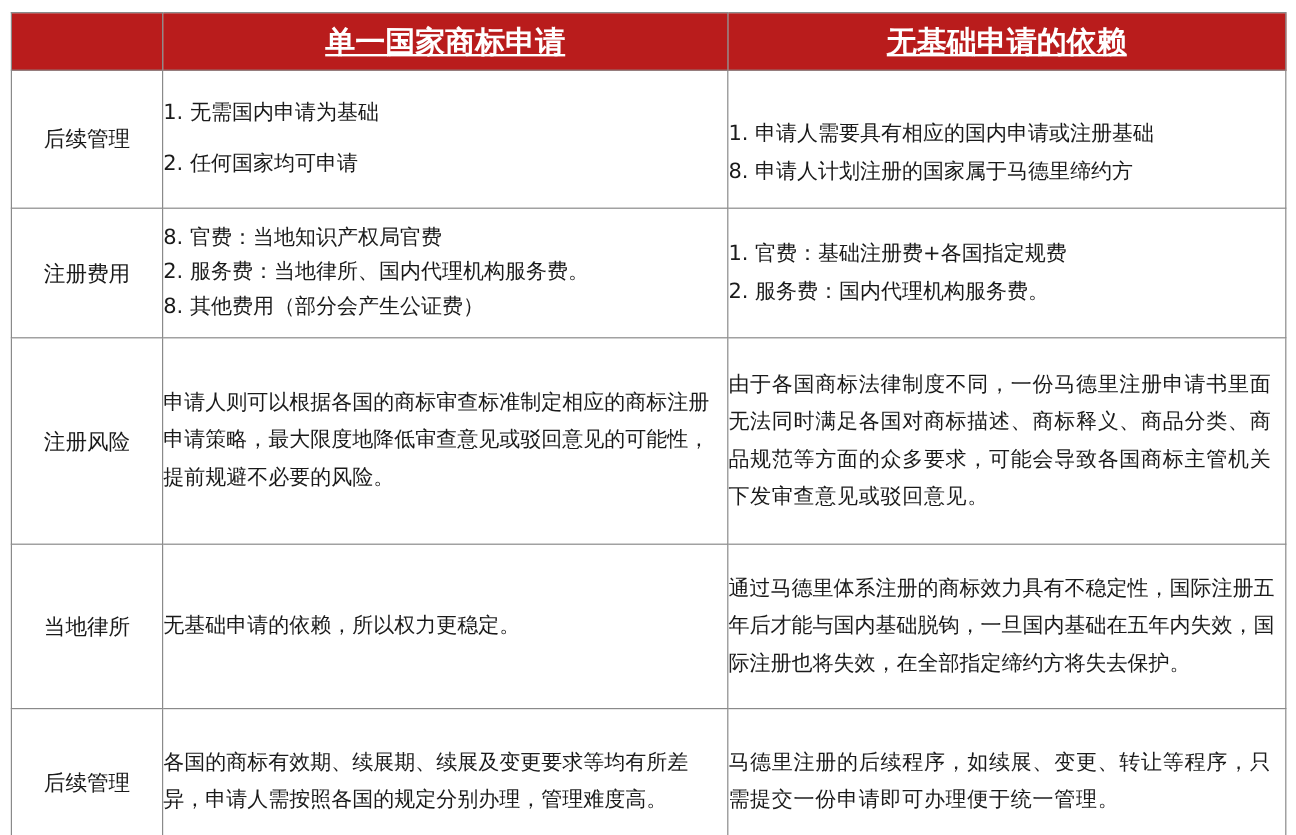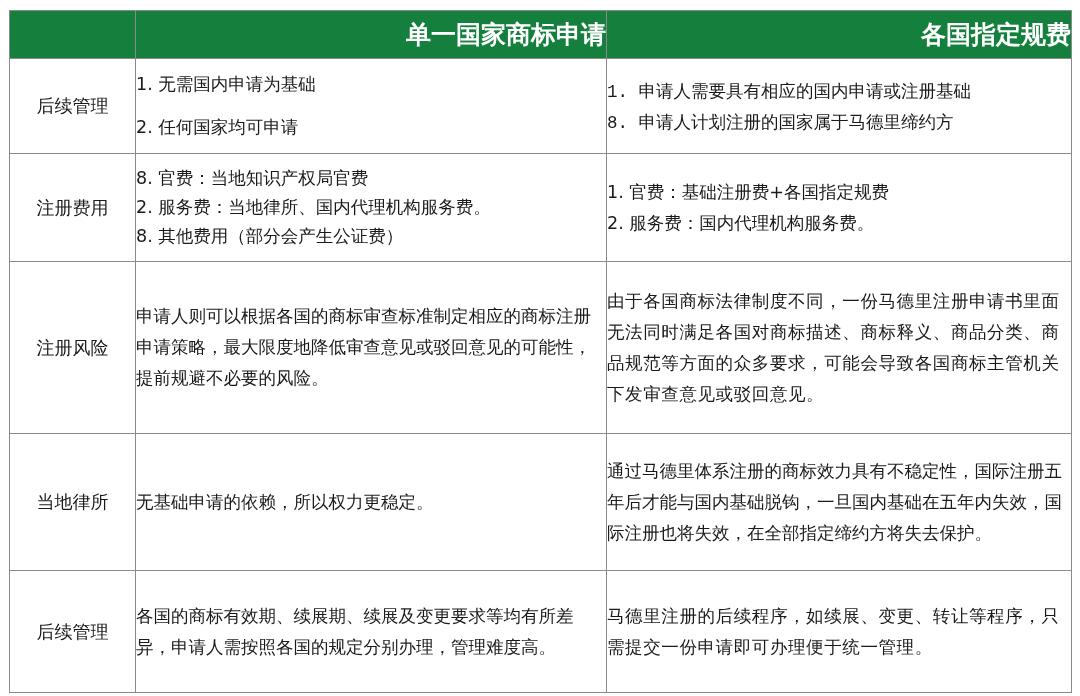--- a/index.html
+++ b/index.html
@@ -4,22 +4,22 @@
 <style>
   html, body { margin: 0; padding: 0; background: #ffffff; }
   body { width: 1080px; height: 696px; position: relative; overflow: hidden;
          font-family: "DejaVu Sans", "Liberation Sans", sans-serif; color: #1a1a1a; }
   table.cmp { position: absolute; left: 9px; top: 10px; width: 1062px;
               border-collapse: collapse; table-layout: fixed; }
   table.cmp td, table.cmp th { border: 1px solid #8a8a8a; padding: 0; }
   col.c0 { width: 126px; }
   col.c1 { width: 471px; }
   col.c2 { width: 465px; }
-  thead th { background: #15803d; color: #ffffff; height: 47px;
-             font-size: 25px; font-weight: bold; text-align: right; border-color: #7a4a48; }
+  thead th { background: #b91c1c; color: #ffffff; height: 47px;
+             font-size: 25px; font-weight: bold; text-align: center; border-color: #7a4a48; text-decoration: underline; }
   td.label { text-align: center; font-size: 18px; vertical-align: middle; }
   td.body { font-size: 17.5px; line-height: 31px; padding: 0 6px 0 8px; vertical-align: middle; }
   td.body .line { display: block; white-space: nowrap; }
   td.body p { margin: 0; }
   tr.r1 td { height: 90px; }
   tr.r2 td { height: 107px; }
   tr.r3 td { height: 171px; }
   tr.r4 td { height: 136px; }
   tr.r5 td { height: 121px; }
   .l1 .line:first-child { margin-bottom: 12px; }
@@ -30,31 +30,31 @@
 <table class="cmp">
   <colgroup>
       <col class="c0">
       <col class="c1">
       <col class="c2">
     </colgroup>
   <thead>
     <tr>
       <th></th>
       <th>单一国家商标申请</th>
-      <th>各国指定规费</th>
+      <th>无基础申请的依赖</th>
     </tr>
   </thead>
   <tbody>
     <tr class="r1">
       <td class="label">后续管理</td>
       <td class="body l1">
         <span class="line">1. 无需国内申请为基础</span>
         <span class="line">2. 任何国家均可申请</span>
       </td>
-      <td class="body" style="padding-top:4px;font-family:Liberation Mono, monospace;">
+      <td class="body" style="padding-top:24px;">
         <span class="line">1. 申请人需要具有相应的国内申请或注册基础</span>
         <span class="line">8. 申请人计划注册的国家属于马德里缔约方</span>
       </td>
     </tr>
     <tr class="r2">
       <td class="label">注册费用</td>
       <td class="body" style="line-height:29px;">
         <span class="line">8. 官费：当地知识产权局官费</span>
         <span class="line">2. 服务费：当地律所、国内代理机构服务费。</span>
         <span class="line">8. 其他费用（部分会产生公证费）</span>

